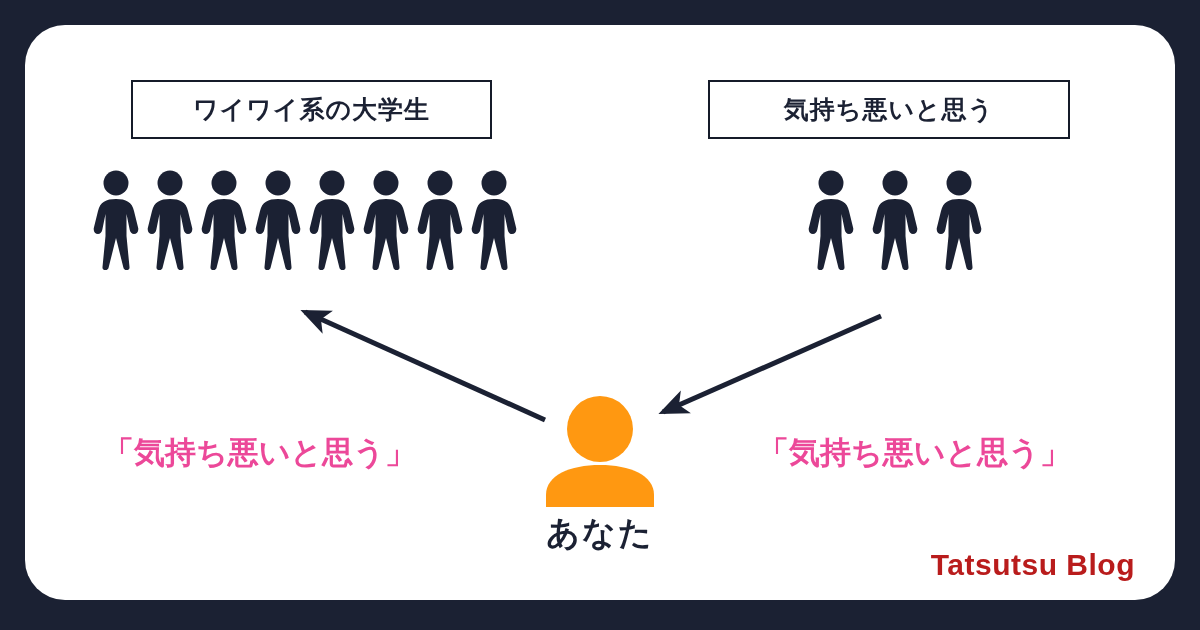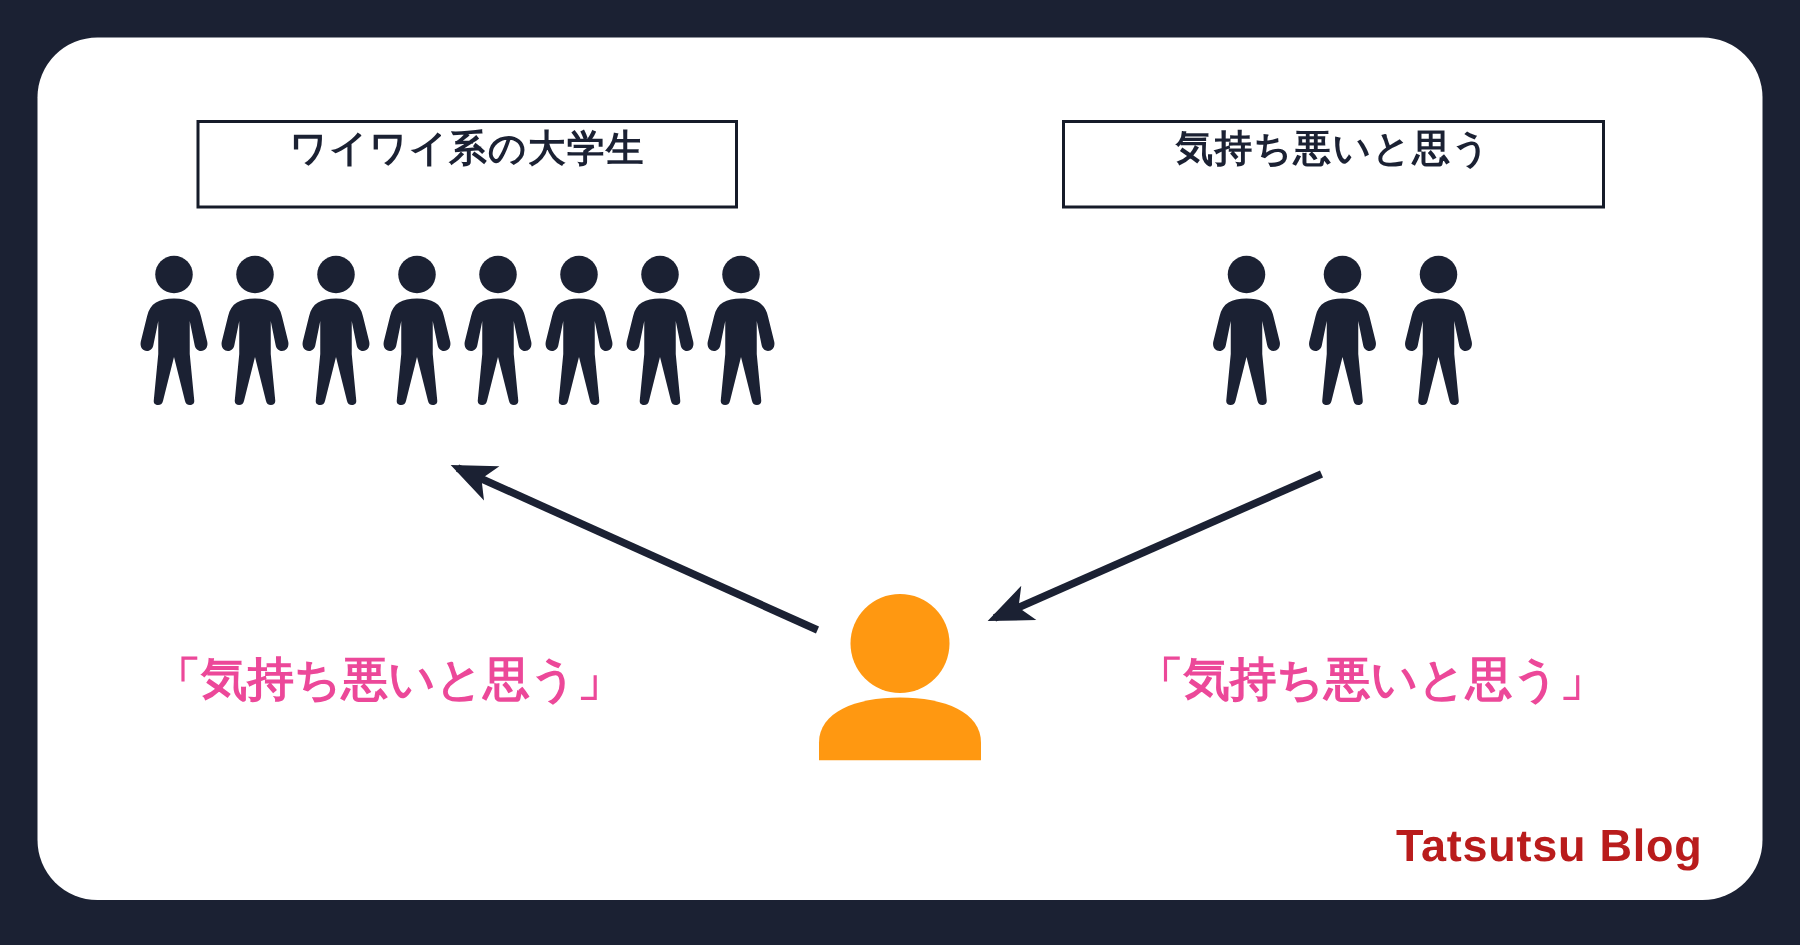--- a/index.html
+++ b/index.html
@@ -29,20 +29,21 @@
     overflow: hidden;
   }
 
   
   .group-label {
     position: absolute;
     box-sizing: border-box;
     border: 2px solid #151b29;
     background: #ffffff;
     display: flex;
+    align-items: center;
     justify-content: center;
     color: #1b2133;
     font-weight: bold;
     font-size: 25px;
     letter-spacing: 1px;
     white-space: nowrap;
   }
   #label-left  { left: 106px; top: 55px;  width: 361px; height: 59px; }
   #label-right { left: 683px; top: 55px;  width: 362px; height: 59px; }
 
@@ -212,18 +213,19 @@
 
     <div class="quote" id="quote-left">「気持ち悪いと思う」</div>
 
     <div class="quote" id="quote-right">「気持ち悪いと思う」</div>
 
     <div id="you-wrap">
       <svg id="you-icon" width="112" height="112" viewBox="0 0 112 112">
         <circle cx="56" cy="34" r="33" fill="#ff9811"></circle>
         <path d="M2,112 L2,100 C2,80 26,70 56,70 C86,70 110,80 110,100 L110,112 Z" fill="#ff9811"></path>
       </svg>
+      <div id="you-label">あなた</div>
     </div>
 
     <div id="watermark">Tatsutsu Blog</div>
 
   </div>
 </div>
 
 </body></html>

